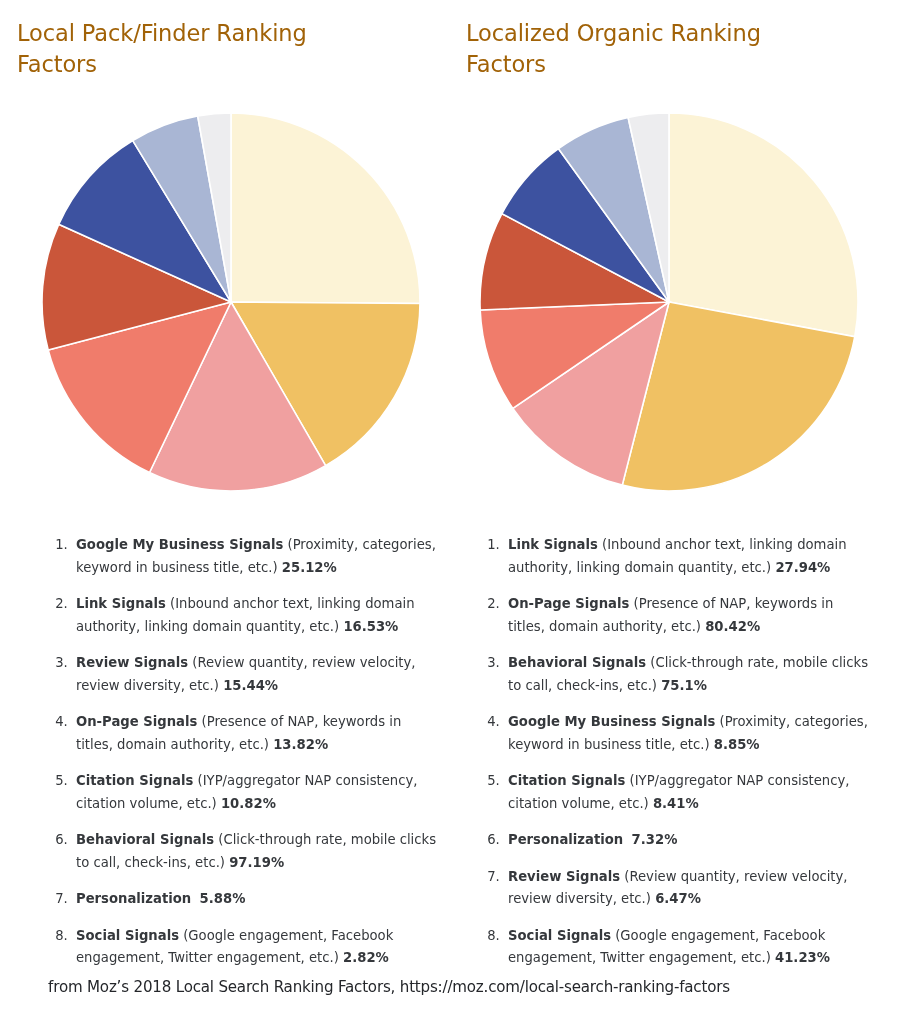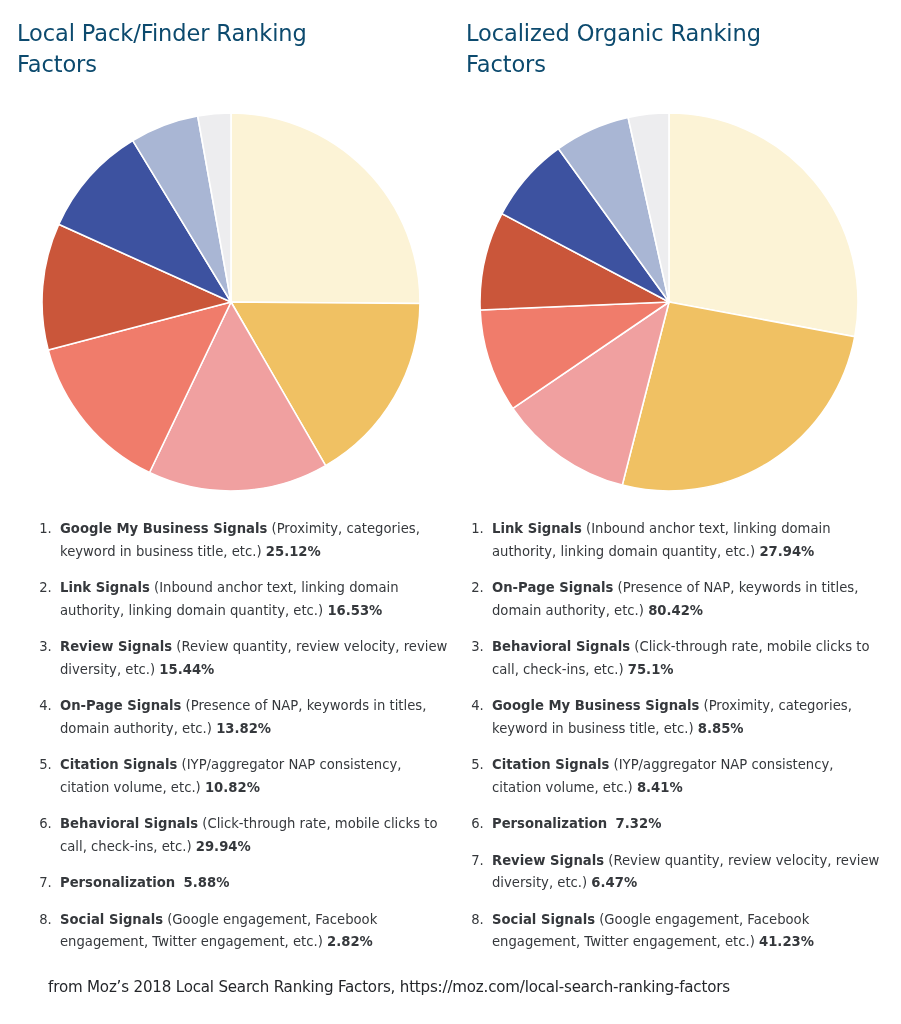--- a/index.html
+++ b/index.html
@@ -24,21 +24,21 @@
     height: 1024px;
   }
 
   
   .title {
     position: absolute;
     font-family: "DejaVu Sans", sans-serif;
     font-size: 22.5px;
     font-weight: 400;
     line-height: 31px;
-    color: #0c4a6e;
+    color: #a16207;
     letter-spacing: -0.1px;
     width: 360px;
   }
   .title-left  { left: 17px;  top: 18px; }
   .title-right { left: 466px; top: 18px; }
 
   
   .pie-wrap {
     position: absolute;
     width: 380px;
@@ -50,21 +50,21 @@
 
   
   .legend {
     position: absolute;
     width: 420px;
   }
   .legend-left  { left: 34px;  top: 518px; }
   .legend-right { left: 466px; top: 518px; }
 
   .legend ol {
-    margin: 0;
+    margin: 16px;
     padding: 0 0 0 22px;
     list-style-position: outside;
   }
   .legend li {
     font-family: "DejaVu Sans", sans-serif;
     font-size: 13.2px;
     line-height: 22.5px;
     color: #35383c;
     margin: 0 0 14px 0;
     padding-left: 4px;
@@ -128,21 +128,21 @@
     </svg>
   </div>
 
   <div class="legend legend-left">
     <ol>
         <li><span class="nm">Google My Business Signals</span><span class="dsc"> (Proximity, categories, keyword in business title, etc.) </span><span class="pct">25.12%</span></li>
         <li><span class="nm">Link Signals</span><span class="dsc"> (Inbound anchor text, linking domain authority, linking domain quantity, etc.) </span><span class="pct">16.53%</span></li>
         <li><span class="nm">Review Signals</span><span class="dsc"> (Review quantity, review velocity, review diversity, etc.) </span><span class="pct">15.44%</span></li>
         <li><span class="nm">On-Page Signals</span><span class="dsc"> (Presence of NAP, keywords in titles, domain authority, etc.) </span><span class="pct">13.82%</span></li>
         <li><span class="nm">Citation Signals</span><span class="dsc"> (IYP/aggregator NAP consistency, citation volume, etc.) </span><span class="pct">10.82%</span></li>
-        <li><span class="nm">Behavioral Signals</span><span class="dsc"> (Click-through rate, mobile clicks to call, check-ins, etc.) </span><span class="pct">29.94%</span></li>
+        <li><span class="nm">Behavioral Signals</span><span class="dsc"> (Click-through rate, mobile clicks to call, check-ins, etc.) </span><span class="pct">97.19%</span></li>
         <li><span class="nm">Personalization</span>&nbsp; <span class="pct">5.88%</span></li>
         <li><span class="nm">Social Signals</span><span class="dsc"> (Google engagement, Facebook engagement, Twitter engagement, etc.) </span><span class="pct">2.82%</span></li>
       </ol>
   </div>
 
   <div class="legend legend-right">
     <ol>
         <li><span class="nm">Link Signals</span><span class="dsc"> (Inbound anchor text, linking domain authority, linking domain quantity, etc.) </span><span class="pct">27.94%</span></li>
         <li><span class="nm">On-Page Signals</span><span class="dsc"> (Presence of NAP, keywords in titles, domain authority, etc.) </span><span class="pct">80.42%</span></li>
         <li><span class="nm">Behavioral Signals</span><span class="dsc"> (Click-through rate, mobile clicks to call, check-ins, etc.) </span><span class="pct">75.1%</span></li>

